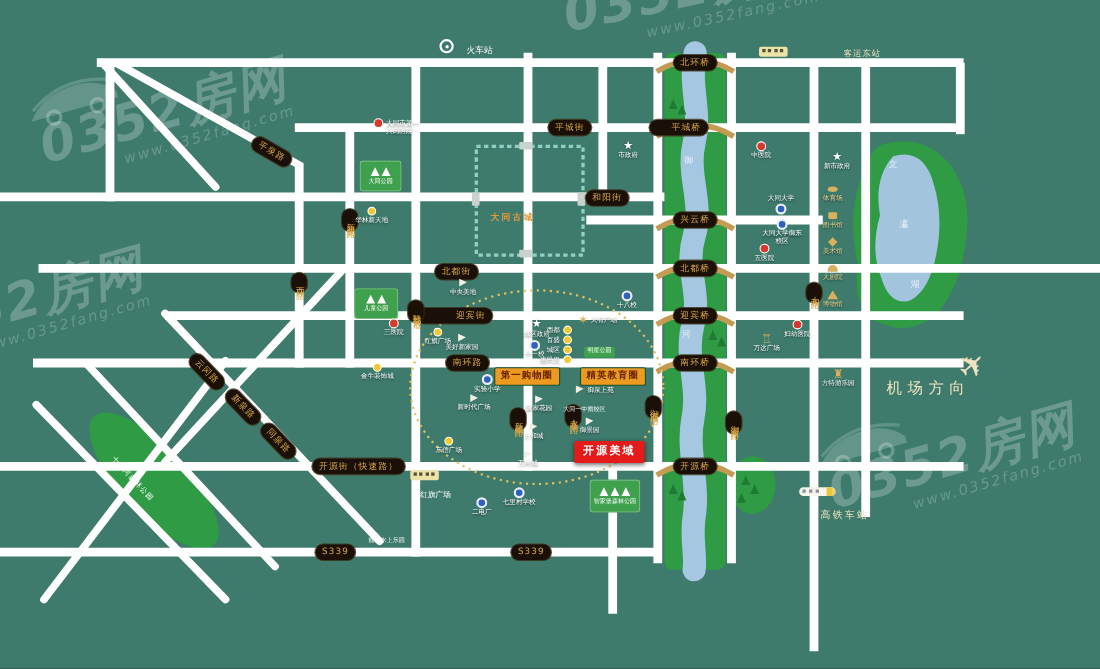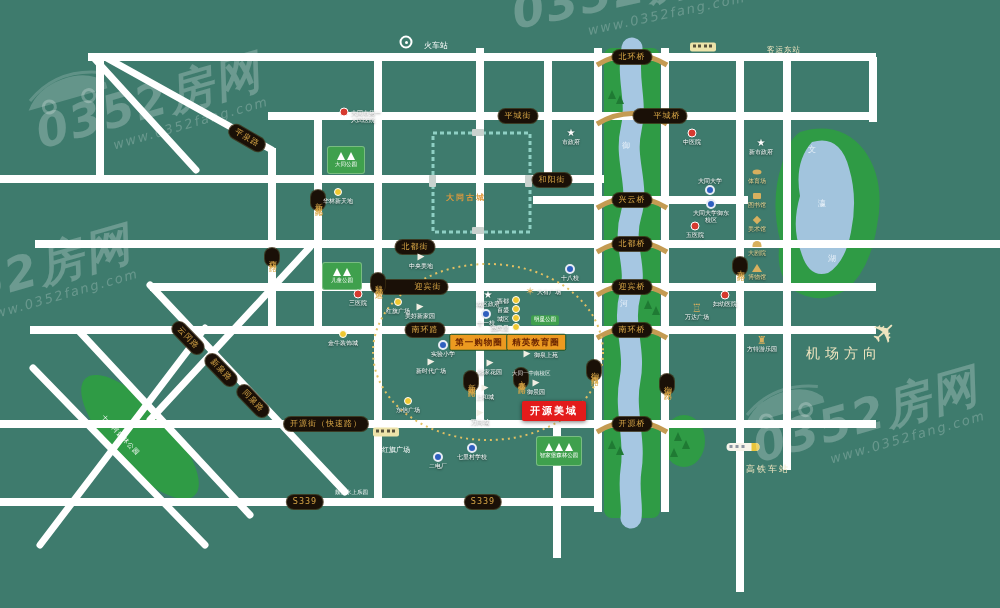--- a/index.html
+++ b/index.html
@@ -146,28 +146,28 @@
       <div class="pill pill-v" style="left: 471px; top: 381px; transform: translate(-50%, -50%);">新建南路</div>
       <div class="pill pill-v" style="left: 521px; top: 378px; transform: translate(-50%, -50%);">永泰南路</div>
       <div class="pill pill-v" style="left: 594px; top: 370px; transform: translate(-50%, -50%);">御河西路</div>
       <div class="pill pill-v" style="left: 667px; top: 384px; transform: translate(-50%, -50%);">御河东路</div>
       <div class="pill pill-v" style="left: 740px; top: 266px; transform: translate(-50%, -50%);">太和路</div>
       <div class="pill" style="left: 247px; top: 138px; transform: translate(-50%, -50%) rotate(30deg);">平泉路</div>
       <div class="pill" style="left: 188px; top: 338px; transform: translate(-50%, -50%) rotate(46deg);">云冈路</div>
       <div class="pill" style="left: 221px; top: 370px; transform: translate(-50%, -50%) rotate(46deg);">新泉路</div>
       <div class="pill" style="left: 253px; top: 401px; transform: translate(-50%, -50%) rotate(46deg);">同泉路</div>
       <div class="pill" style="left: 632px; top: 57px; transform: translate(-50%, -50%);">北环桥</div>
-      <div class="pill" style="left: 660px; top: 116px; transform: translate(-50%, -50%); padding-left: 20px;">平城桥</div>
+      <div class="pill" style="left: 617px; top: 116px; transform: translate(-50%, -50%); padding-left: 20px;">平城桥</div>
       <div class="pill" style="left: 632px; top: 200px; transform: translate(-50%, -50%);">兴云桥</div>
       <div class="pill" style="left: 632px; top: 244px; transform: translate(-50%, -50%);">北都桥</div>
       <div class="pill" style="left: 632px; top: 287px; transform: translate(-50%, -50%);">迎宾桥</div>
       <div class="pill" style="left: 632px; top: 330px; transform: translate(-50%, -50%);">南环桥</div>
       <div class="pill" style="left: 632px; top: 424px; transform: translate(-50%, -50%);">开源桥</div>
       <div class="zone" style="left: 479px; top: 342px; transform: translate(-50%, -50%);">第一购物圈</div>
-      <div class="zone" style="left: 536px; top: 342px; transform: translate(-50%, -50%);">精英教育圈</div>
+      <div class="zone" style="left: 557px; top: 342px; transform: translate(-50%, -50%);">精英教育圈</div>
       <div class="park" style="left: 327px; top: 146px; width: 38px; height: 28px;">
         <span class="trees">
           <span class="tree"></span>
           <span class="tree"></span>
         </span>
         <span class="plb">大同公园</span>
       </div>
       <div class="park" style="left: 322px; top: 262px; width: 40px; height: 28px;">
         <span class="trees">
           <span class="tree"></span>

